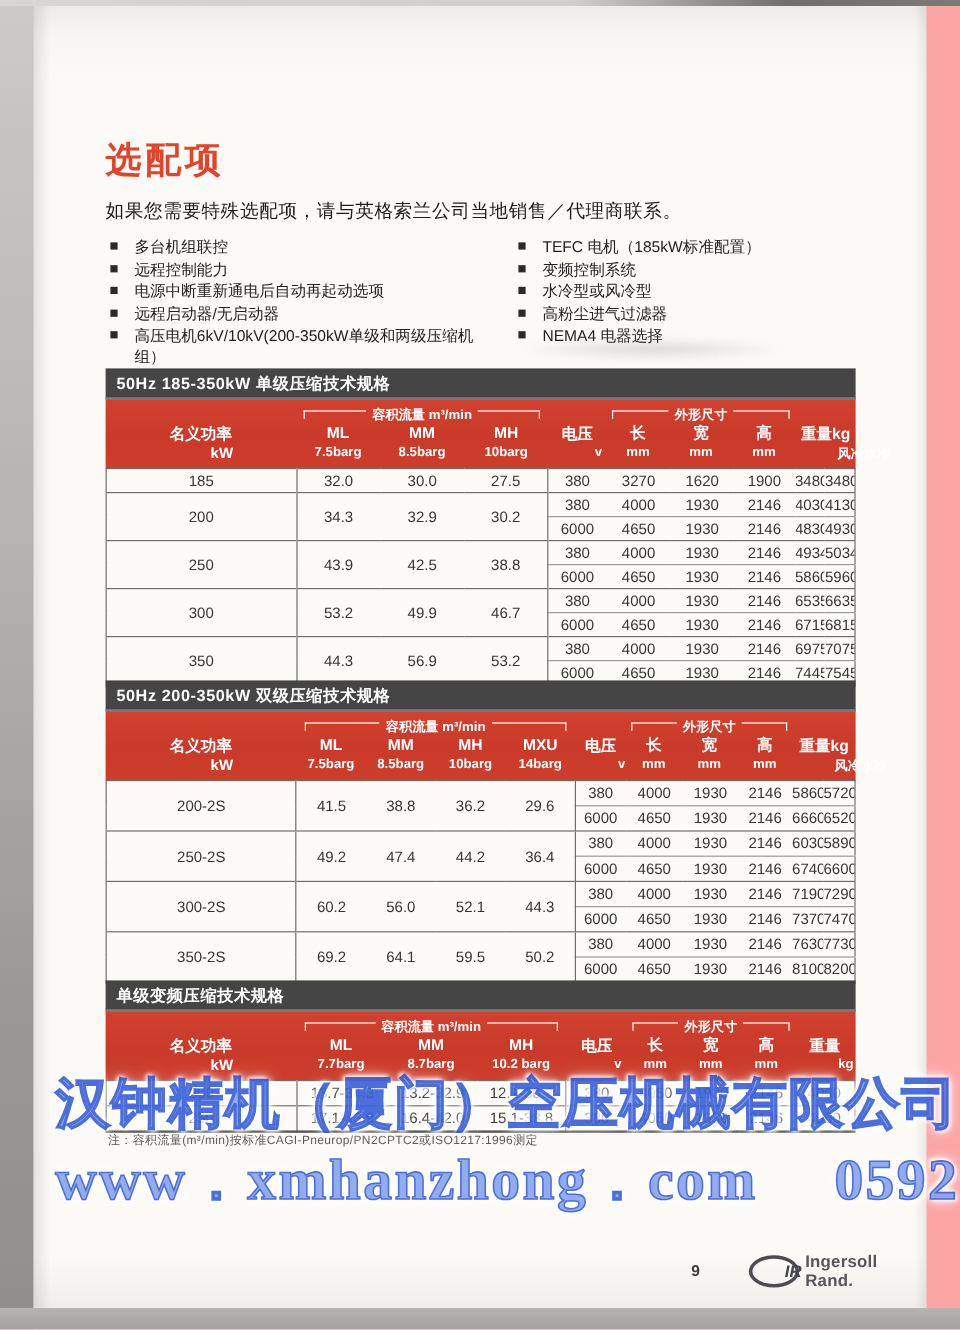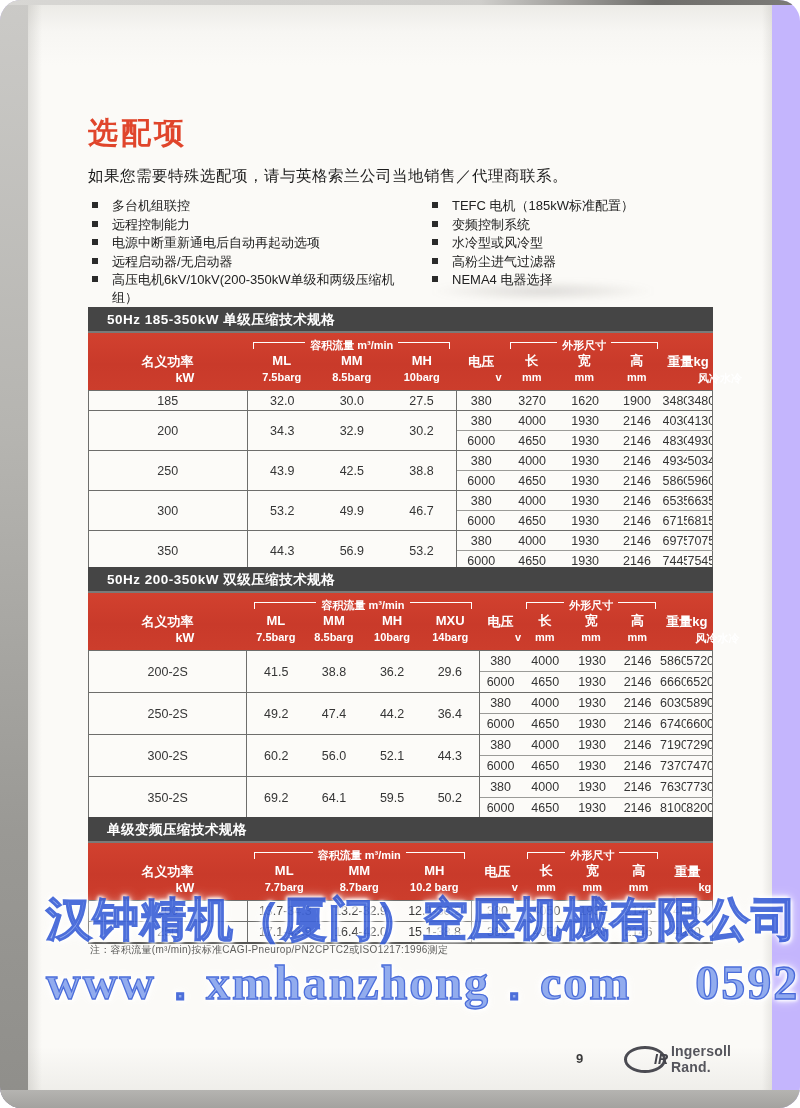--- a/index.html
+++ b/index.html
@@ -1,17 +1,17 @@
 <!DOCTYPE html>
 <html><head>
 <meta charset="utf-8">
 <style>
   html,body{margin:0;padding:0;}
   body{width:800px;height:1108px;font-family:"Liberation Sans","DejaVu Sans",sans-serif;}
-  .canvas{position:relative;width:800px;height:1108px;background:#c4b5fd;overflow:hidden;border-radius:21px;}
+  .canvas{position:relative;width:800px;height:1108px;background:#fca5a5;overflow:hidden;}
   .edge-left{position:absolute;left:0;top:0;width:28px;height:1108px;
     background:linear-gradient(180deg,#cbcac7 0%,#b5b4b0 40%,#9a9995 75%,#8f8e8a 100%);}
   .edge-top{position:absolute;left:0;top:0;width:800px;height:5px;
     background:linear-gradient(90deg,#d8d7d4 0%,#cfcecb 60%,#6f6e6b 82%,#7c7b78 100%);}
   .edge-bottom{position:absolute;left:0;top:1090px;width:800px;height:18px;
     background:linear-gradient(180deg,#b5b4b1,#a3a29f);}
   .paper{position:absolute;left:28px;top:5px;width:744px;height:1085px;
     background:
       linear-gradient(90deg,rgba(120,118,112,.18) 0,rgba(120,118,112,0) 14px),
       linear-gradient(270deg,rgba(120,118,112,.14) 0,rgba(120,118,112,0) 10px),
@@ -23,21 +23,21 @@
     letter-spacing:0.5px;}
   .opt-list{position:absolute;top:192px;width:330px;}
   .opt-left{left:62px;} .opt-right{left:402px;}
   .opt-item{display:flex;align-items:flex-start;height:18.6px;font-size:13px;color:#222;}
   .sq{flex:0 0 auto;width:6px;height:6px;background:#2a2a2a;margin:5px 14px 0 2px;}
   .ghost{position:absolute;left:400px;top:276px;width:230px;height:20px;filter:blur(3px);
     background:radial-gradient(ellipse at center,rgba(110,105,100,.22),rgba(110,105,100,0) 70%);}
   
   .tblock{position:absolute;left:60px;width:625px;}
   .tbar{height:26px;line-height:26px;background:#454545;color:#fff;font-size:13.5px;
-    font-weight:bold;padding-left:19px;letter-spacing:0.5px;box-sizing:border-box;
+    font-weight:bold;padding-left:9px;letter-spacing:0.5px;box-sizing:border-box;
     border-bottom:2px solid #7a7a78;}
   .thead{position:relative;height:57px;background:linear-gradient(180deg,#d2412f,#c93a2a 55%,#cc3d2c);}
   .hblk{position:absolute;top:0;height:57px;}
   .hrow1{position:absolute;top:20px;left:0;right:0;text-align:center;font-size:13px;
     font-weight:bold;color:#fff;white-space:nowrap;}
   .hrow2{position:absolute;top:38px;left:0;right:0;text-align:center;font-size:11px;
     font-weight:bold;color:#fff;white-space:nowrap;padding-left:35px;}
   .bracket{position:absolute;top:5px;left:3%;right:3%;display:flex;align-items:flex-start;}
   .bkt-line{flex:1 1 auto;height:6px;margin-top:4px;}
   .bkt-l{border-top:1px solid #fff;border-left:1px solid #fff;}

